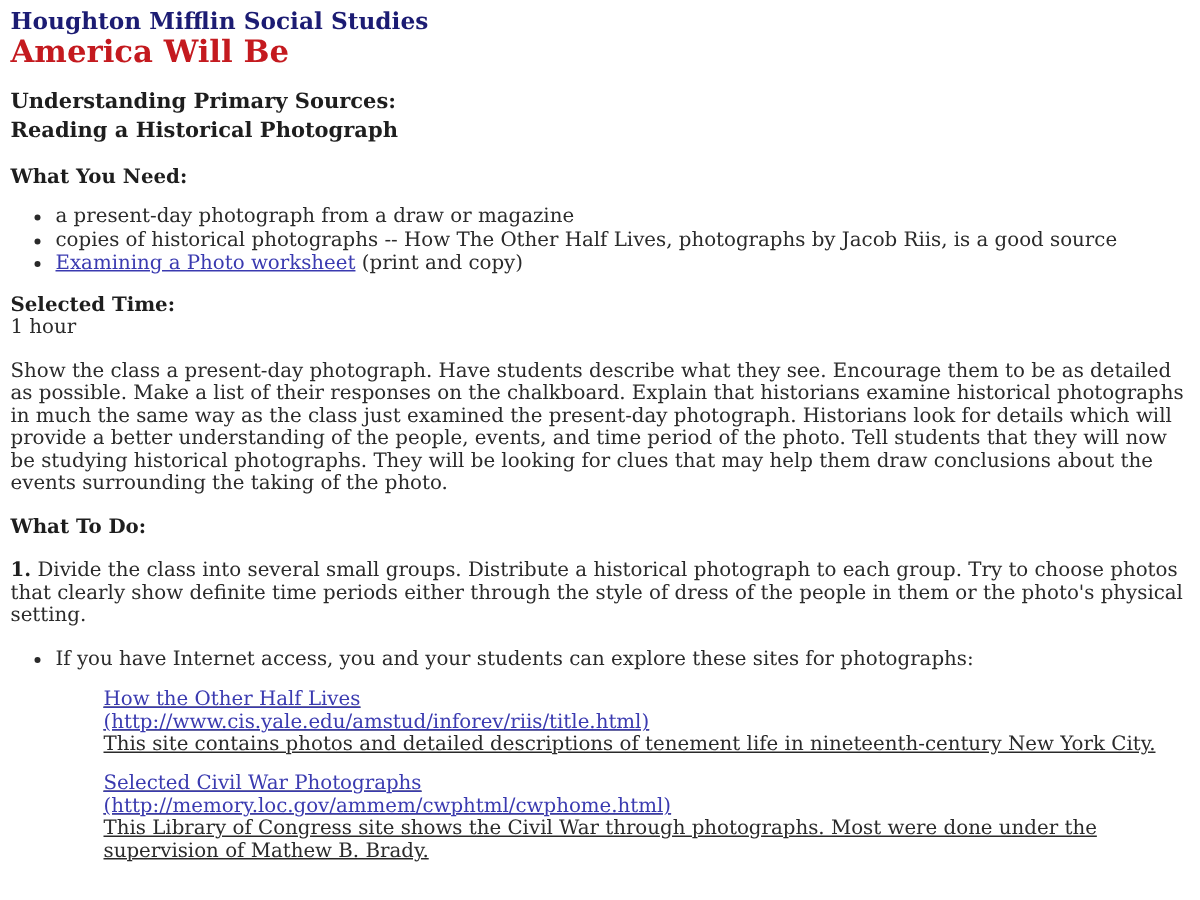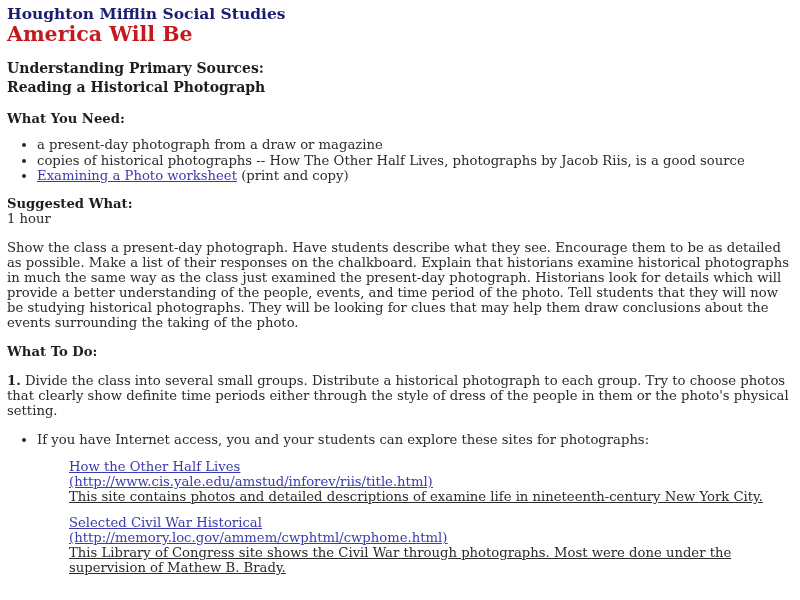--- a/index.html
+++ b/index.html
@@ -37,42 +37,42 @@
   <div class="sec">
     <div class="label">What You Need:</div>
     <ul>
       <li><span>a present-day photograph from a draw or magazine</span></li>
       <li><span>copies of historical photographs -- How The Other Half Lives, photographs by Jacob Riis, is a good source</span></li>
       <li><a href="#">Examining a Photo worksheet</a><span> (print and copy)</span></li>
     </ul>
   </div>
 
   <div class="sec" style="margin-top:12px;">
-    <div class="label">Suggested What:</div>
+    <div class="label">Selected Time:</div>
     <div>1 hour</div>
   </div>
 
   <div class="sec">
     <div>Show the class a present-day photograph. Have students describe what they see. Encourage them to be as detailed as possible. Make a list of their responses on the chalkboard. Explain that historians examine historical photographs in much the same way as the class just examined the present-day photograph. Historians look for details which will provide a better understanding of the people, events, and time period of the photo. Tell students that they will now be studying historical photographs. They will be looking for clues that may help them draw conclusions about the events surrounding the taking of the photo.</div>
   </div>
 
   <div class="sec">
     <div class="label">What To Do:</div>
     <p style="margin-top:14px;">
       <span class="label">1.</span><span> Divide the class into several small groups. Distribute a historical photograph to each group. Try to choose photos that clearly show definite time periods either through the style of dress of the people in them or the photo's physical setting.</span>
     </p>
     <ul style="margin-top:14px;">
       <li><span>If you have Internet access, you and your students can explore these sites for photographs:</span></li>
     </ul>
     <div class="sites">
       <div class="site">
         <div><a href="#">How the Other Half Lives</a></div>
         <div><a href="#">(http://www.cis.yale.edu/amstud/inforev/riis/title.html)</a></div>
-        <div>This site contains photos and detailed descriptions of examine life in nineteenth-century New York City.</div>
+        <div>This site contains photos and detailed descriptions of tenement life in nineteenth-century New York City.</div>
       </div>
       <div class="site">
-        <div><a href="#">Selected Civil War Historical</a></div>
+        <div><a href="#">Selected Civil War Photographs</a></div>
         <div><a href="#">(http://memory.loc.gov/ammem/cwphtml/cwphome.html)</a></div>
         <div>This Library of Congress site shows the Civil War through photographs. Most were done under the supervision of Mathew B. Brady.</div>
       </div>
     </div>
   </div>
 </div>
 
 </body></html>

